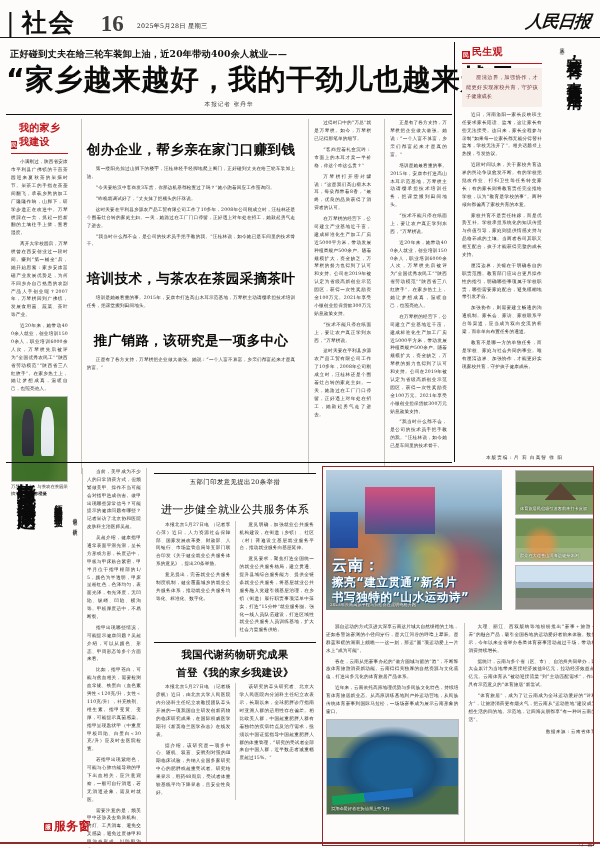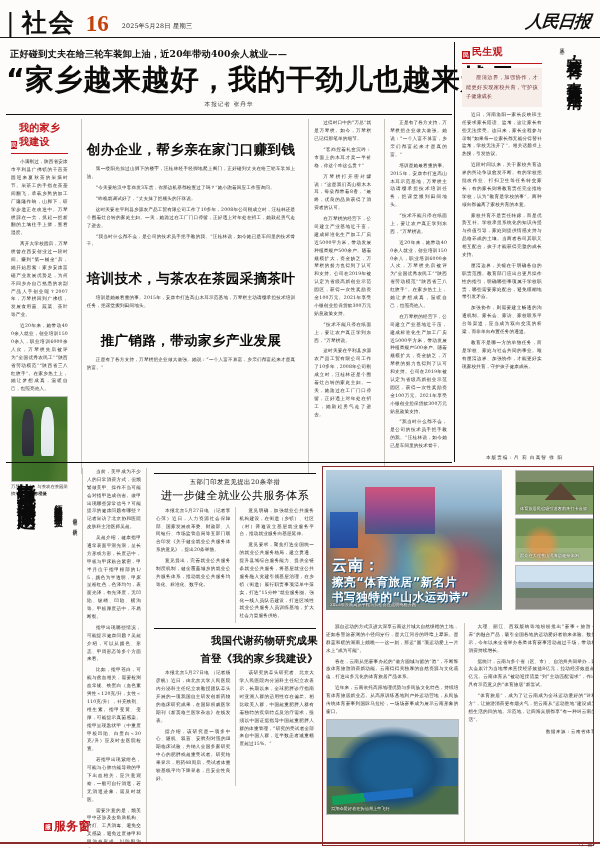--- a/index.html
+++ b/index.html
@@ -34,23 +34,23 @@
   }
   .mh-section {
     font-size: 25px; line-height: 1;
     letter-spacing: 2px;
     font-weight: 600;
     color: #111;
     font-family: "DejaVu Serif","Liberation Serif",serif;
   }
   .mh-pageno {
     font-size: 23px; line-height: 1;
-    font-weight: 600; color: #c2410c;
+    font-weight: 600; color: #404040;
     font-family: "Liberation Serif", serif;
-    margin-left: 3px;
+    margin-left: 18px;
   }
   .mh-date {
     font-size: 6.3px; color: #222;
     letter-spacing: 0.2px;
     margin-left: 6px;
     position: relative; top: -3px;
   }
   .mh-right {
     margin-left: auto;
     font-size: 17px;
@@ -315,31 +315,31 @@
     width: 172px; height: 375px;
     border-left: 0.5px solid #c9c4bd;
     padding-left: 5px;
   }
   .lm-cols { display:flex; }
   .lm-col { flex:1 1 0; padding: 0 4px; }
   .lm-col + .lm-col { border-left: 0.5px solid #c9c4bd; }
   .box-rule { border-top: 0.7px solid #111; margin: 5px 2px 4px 2px; }
   .mini-shoulder {
     font-size: 6.4px; text-align:center; color:#111;
-    letter-spacing:0.4px; margin-bottom: 2px;
+    letter-spacing:0.4px; margin-bottom: 16px;
   }
   .mini-head {
     font-size: 11px; font-weight: 400; text-align:center;
     letter-spacing: 0.4px; color:#0b0b0b; line-height:1.25;
     font-family:"DejaVu Sans","Liberation Sans",sans-serif;
     margin-bottom: 4px;
     white-space: nowrap;
   }
   .mini-head2 {
-    font-size: 10.4px; font-weight: 800; text-align:right;
+    font-size: 10.4px; font-weight: 800; text-align:center;
     letter-spacing: 0.3px; color:#0b0b0b; line-height:1.35;
     font-family:"DejaVu Sans","Liberation Sans",sans-serif;
     margin: 3px 0 4px 0;
   }
 
   
   .yunnan {
     position: absolute;
     left: 322px; top: 428px;
     width: 272px; height: 380px;
@@ -501,21 +501,21 @@
 
         <div class="col">
           <div class="subhead">创办企业，帮乡亲在家门口赚到钱</div>
           <p class="ptext">第一缕阳光掠过山脚下的楼宇，汪桂林轻手轻脚地爬上阁门，正好碰到丈夫在给三轮车装卸上油。</p>
           <p class="ptext">“今天要给汉中客商发3车货，你那边机器都检查过了吗？”她小跑着回应工作照询问。</p>
           <p class="ptext">“昨晚就调试好了，”丈夫抹了把额头的汗珠说。</p>
           <p class="ptext">这时天要在平利县乡源农产品工贸有限公司工作了10多年，2008年公司刚成立时，汪桂林还是个围着灶台转的家庭主妇。一天，她路过在工厂门口停留，正好遇上对年处在招工，她鼓起勇气走了进去。</p>
           <p class="ptext">“我当时什么都不会，是公司的技术员手把手教的我。”汪桂林说，如今她已是车间里的技术骨干。</p>
           <div class="subhead">培训技术，与茶农在茶园采摘茶叶</div>
           <p class="ptext">培训是她最看重的事。2015年，安康市打造高山木耳示范基地，万琴棋主动请缨承担技术培训任务，把课堂搬到田间地头。</p>
-          <div class="subhead">推广销路，带动家乡产业发展</div>
+          <div class="subhead">推广销路，该研究是一项多中心</div>
           <p class="ptext">正是有了各方支持，万琴棋把企业做大做强。她说：“一个人富不算富，乡亲们都富起来才是真的富。”</p>
         </div>
 
         <div class="col">
           <p class="ptext">过得时口中的“万总”就是万琴棋。如今，万琴棋已记得那笔单的细节。</p>
           <p class="ptext">“客商捏着礼盒沉吟：市面上的木耳才卖一半价格，你这个咋这么贵？”</p>
           <p class="ptext">万琴棋打开密封罐说：“这是我们高山椴木木耳，每朵都带着8香，”最终，优良的品质获得了消费者的认可。</p>
           <p class="ptext">在万琴棋的经营下，公司建立产业基地近千亩，建成标准化生产加工厂房近5000平方米，带动发展种植类规户500余户。随着规模扩大，资金缺乏，万琴棋的努力也得到了认可和支持。公司在2019年被认定为省级高新创业示范园区，获得一次性奖励资金100万元。2021年享受小微创业担保贷款300万元贴息政策支持。</p>
           <p class="ptext">“技术不能只停在纸面上，要让农户真正学到东西，”万琴棋说。</p>
           <p class="ptext">这时天要在平利县乡源农产品工贸有限公司工作了10多年，2008年公司刚成立时，汪桂林还是个围着灶台转的家庭主妇。一天，她路过在工厂门口停留，正好遇上对年处在招工，她鼓起勇气走了进去。</p>
@@ -617,21 +617,21 @@
 
     <div class="yunnan">
       <div class="yn-grid">
 
         <div class="yn-hero">
           <div class="ph-crowd">
             <div class="imgcap">2025年云南高原半程马拉松赛在昆明鸣枪开跑</div>
           </div>
           <div class="yn-title-wrap">
             <div class="yn-t1">云南：</div>
-            <div class="yn-t2">擦亮“体育旅居”新名片</div>
+            <div class="yn-t2">擦亮“建立贯通”新名片</div>
             <div class="yn-t3">书写独特的“山水运动诗”</div>
           </div>
         </div>
 
         <div class="yn-side">
           <div class="photo ph-cabin">
             <div class="imgcap">体育旅居民宿吸引游客前来打卡度假</div>
           </div>
           <div class="photo ph-group">
             <div class="imgcap">群众在大理苍山洱海边健身休闲</div>

